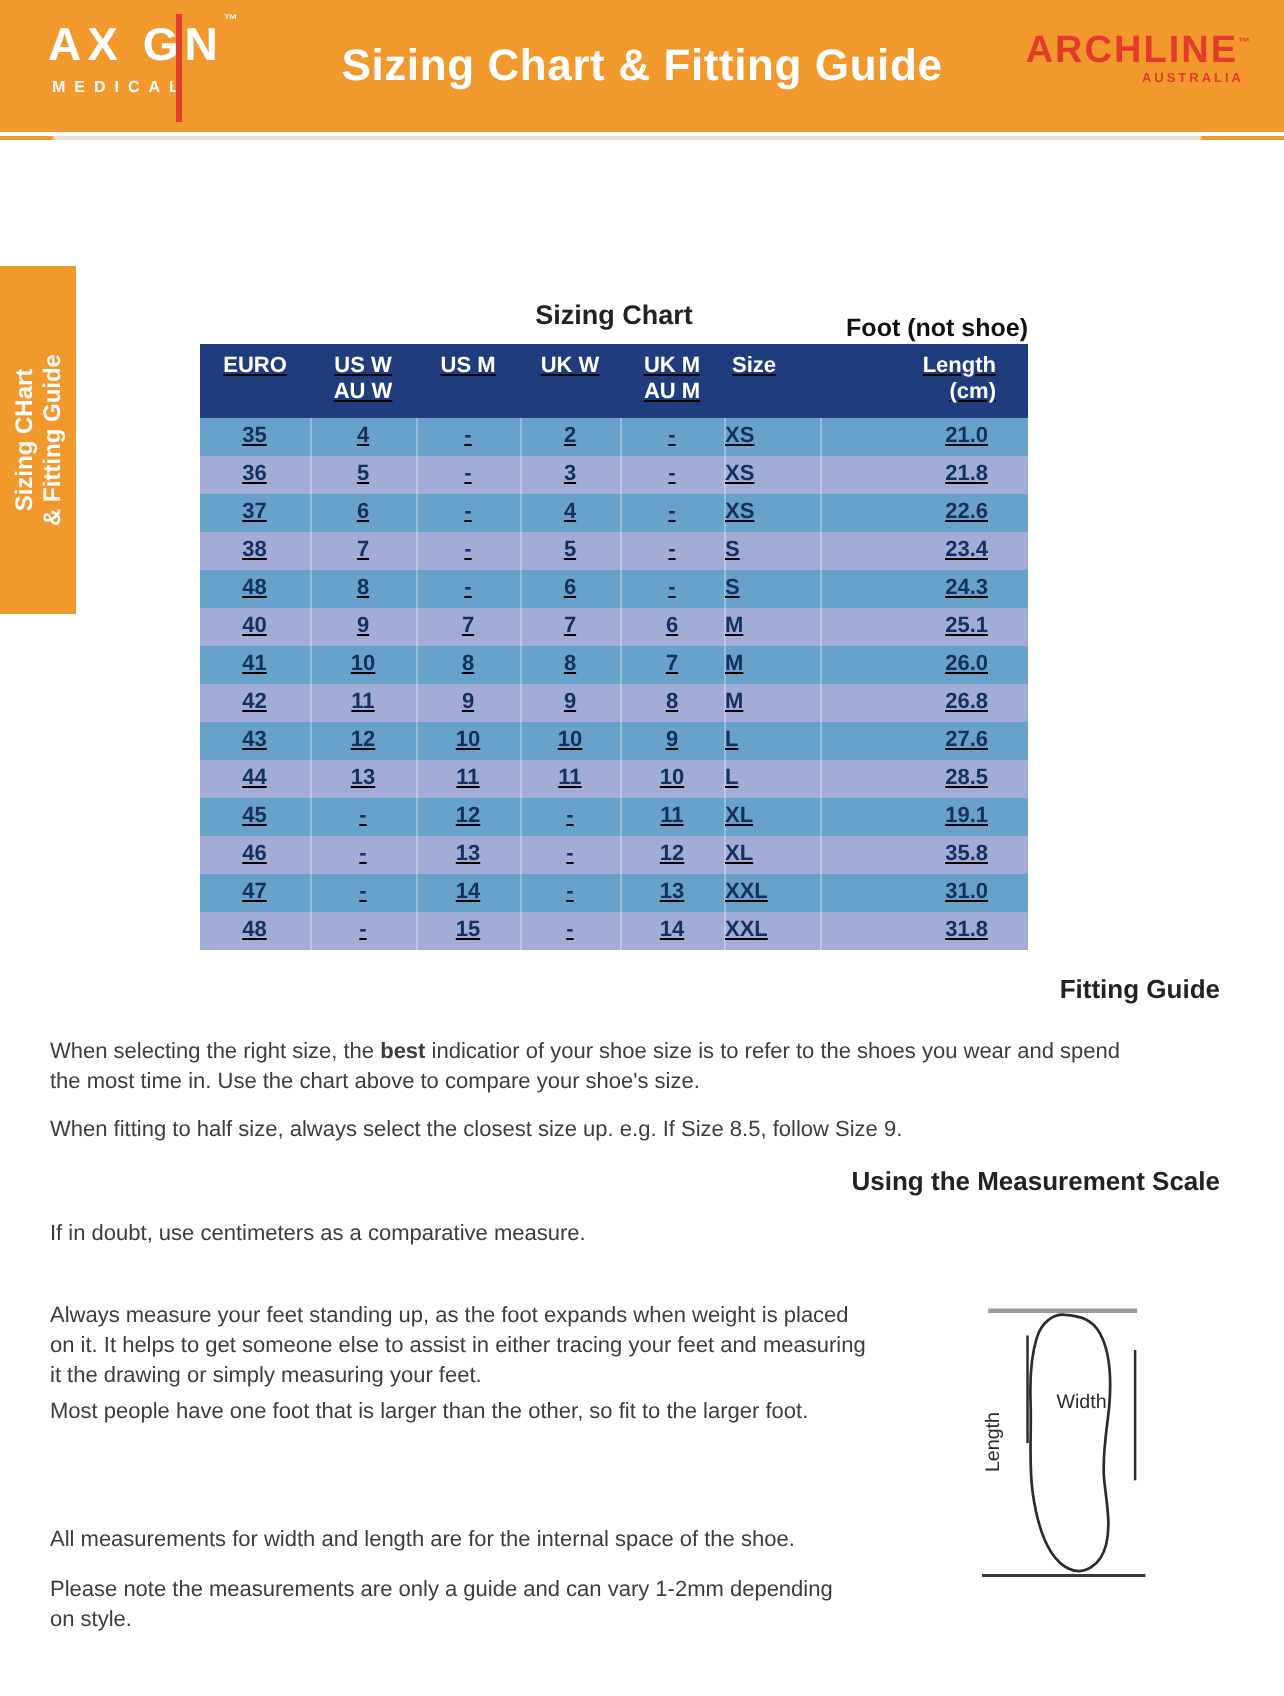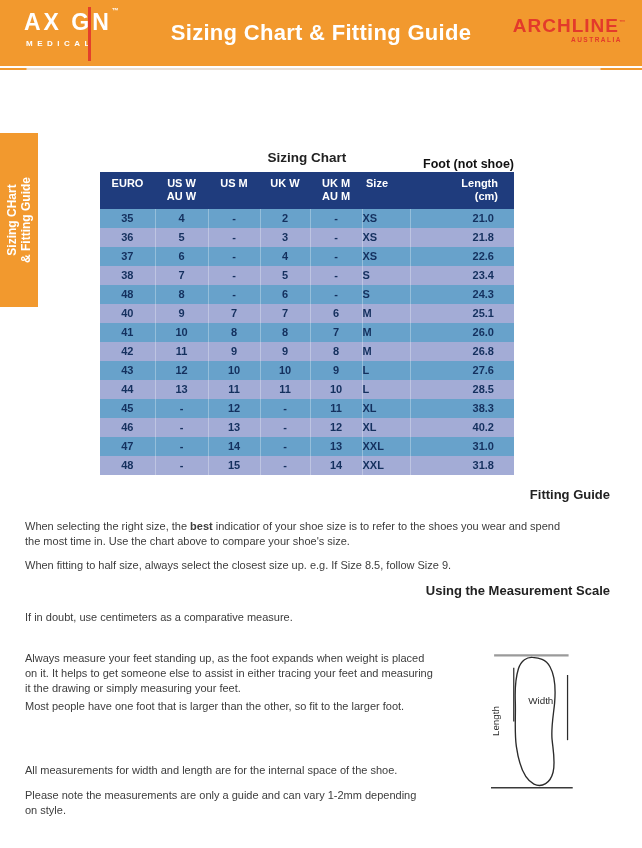--- a/index.html
+++ b/index.html
@@ -59,21 +59,21 @@
   .chart-head-row{position:relative;height:24px;}
   .chart-title{
     position:absolute;left:0;top:2px;width:100%;text-align:center;
     font-size:13.5px;font-weight:bold;color:#222;margin:0;
   }
   .foot-note{
     position:absolute;right:0;top:9px;font-size:12.5px;font-weight:bold;color:#111;
   }
   table.sizing{
     border-collapse:collapse;width:414px;table-layout:fixed;
-    font-size:11px;font-weight:bold;
+    font-size:11px;font-weight:bold;text-decoration:underline;
   }
   table.sizing col.c1{width:55px;} table.sizing col.c2{width:53px;}
   table.sizing col.c3{width:52px;} table.sizing col.c4{width:50px;}
   table.sizing col.c5{width:52px;} table.sizing col.c6{width:48px;}
   table.sizing col.c7{width:104px;}
   table.sizing thead th{
     background:#1F3C7D;color:#fff;font-size:11px;font-weight:bold;
     padding:5px 0 4px 0;vertical-align:top;text-align:center;line-height:13px;height:28px;
   }
   table.sizing thead th.size-col{text-align:left;padding-left:4px;}
@@ -254,30 +254,30 @@
             <td>L</td>
             <td>28.5</td>
           </tr>
           <tr>
             <td>45</td>
             <td>-</td>
             <td>12</td>
             <td>-</td>
             <td>11</td>
             <td>XL</td>
-            <td>38.3</td>
+            <td>19.1</td>
           </tr>
           <tr>
             <td>46</td>
             <td>-</td>
             <td>13</td>
             <td>-</td>
             <td>12</td>
             <td>XL</td>
-            <td>40.2</td>
+            <td>35.8</td>
           </tr>
           <tr>
             <td>47</td>
             <td>-</td>
             <td>14</td>
             <td>-</td>
             <td>13</td>
             <td>XXL</td>
             <td>31.0</td>
           </tr>

